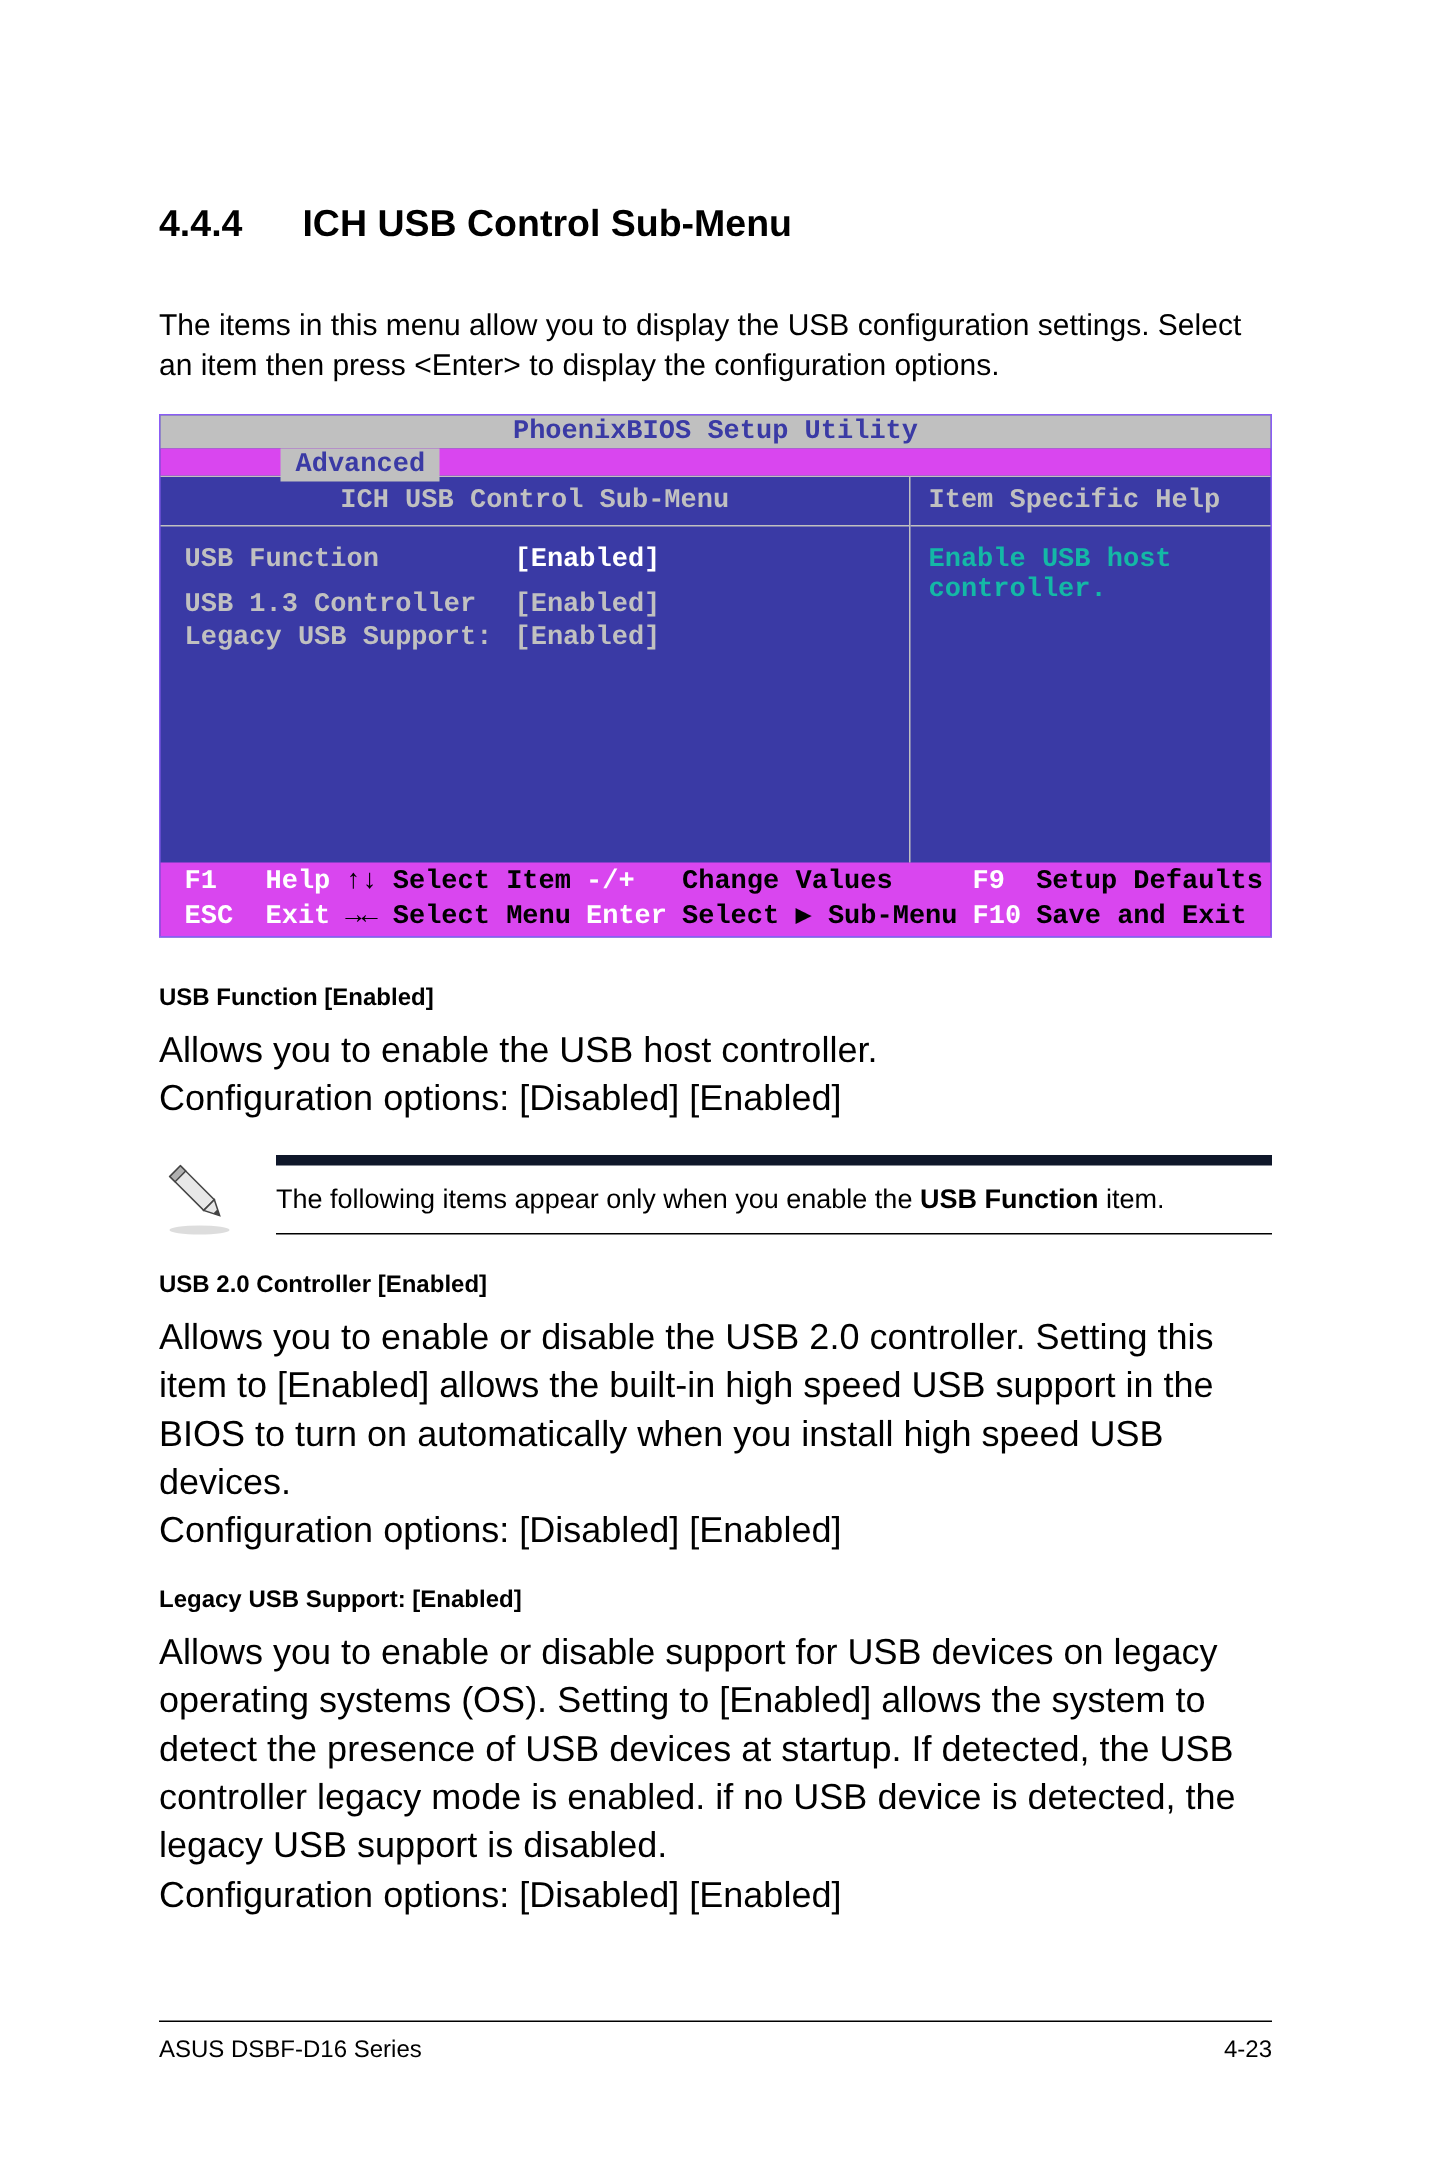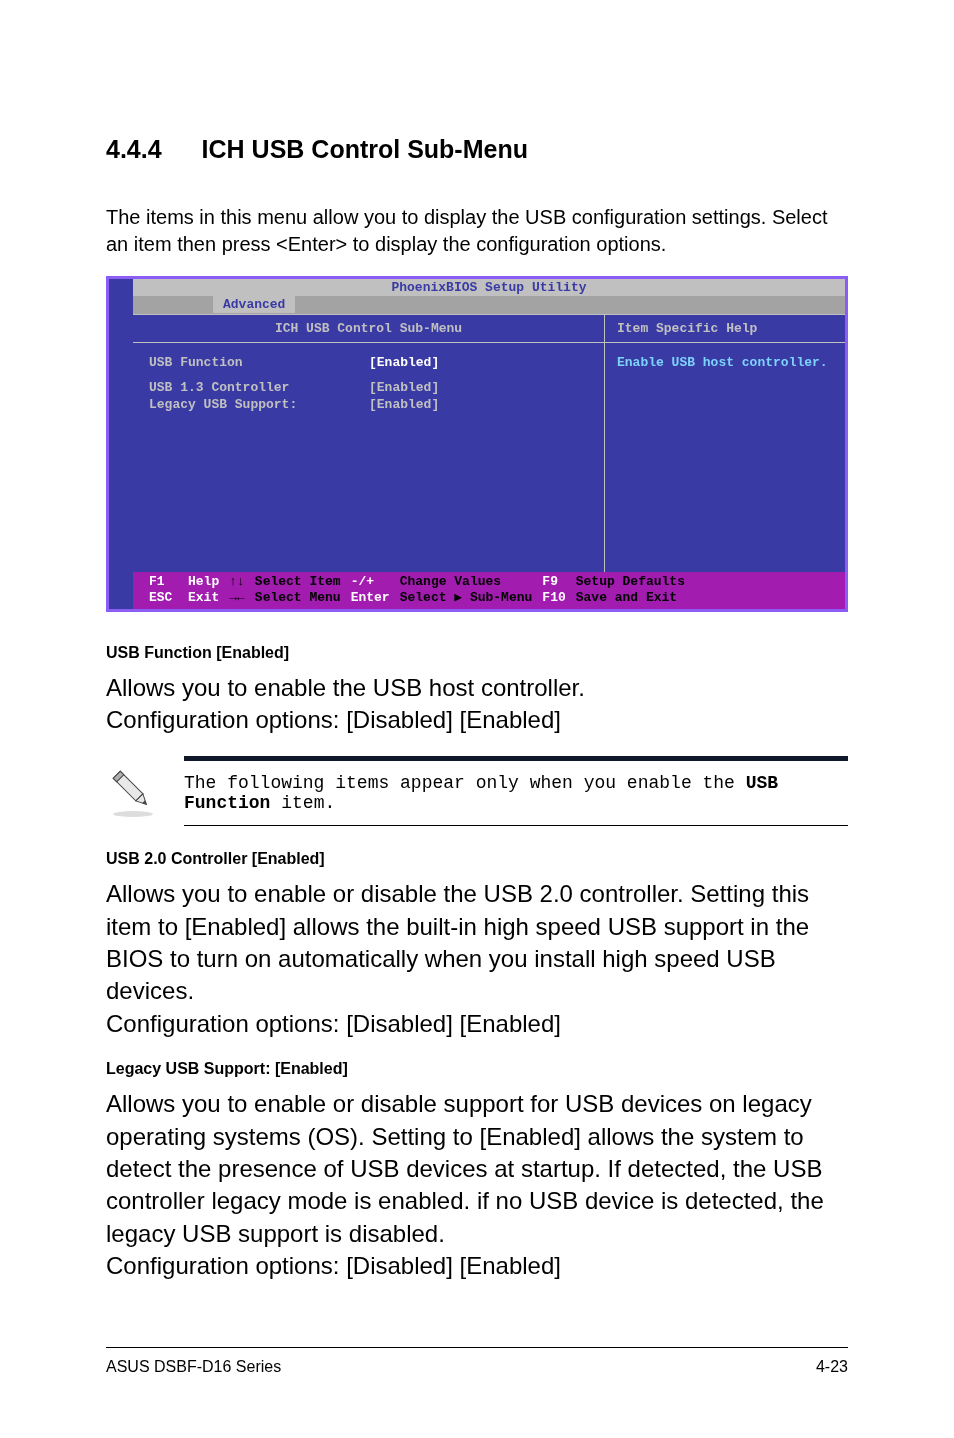--- a/index.html
+++ b/index.html
@@ -26,34 +26,33 @@
     .body-text {
       font-size: 20px;
       line-height: 1.35;
       margin-bottom: 18px;
       margin-top: 40px;
     }
     .bios-box {
       background: #3a3aa5;
       color: #fff;
       font-family: "Courier New", monospace;
-      font-size: 13px;
+      font-size: 18px;
       font-weight: bold;
       margin-bottom: 32px;
-      border: 3px solid #8b5cf6;
-      padding-left: 24px;
+      border: 1px solid #8b5cf6;
     }
     .bios-title-row {
       background: #c0c0c0;
       color: #3a3aa5;
       text-align: center;
       padding: 1px 0;
     }
     .bios-tab-row {
-      background: #a3a3a3;
+      background: #d946ef;
       padding: 0;
       position: relative;
       height: 18px;
     }
     .bios-tab {
       display: inline-block;
       background: #c0c0c0;
       color: #3a3aa5;
       padding: 1px 10px;
       margin-left: 80px;
@@ -88,24 +87,24 @@
       width: 240px;
       padding: 0;
     }
     .bios-right-header {
       border-bottom: 1px solid #c0c0c0;
       padding: 6px 12px;
       color: #c0c0c0;
     }
     .bios-right-body {
       padding: 12px 12px;
-      color: #7dd3fc;
+      color: #14b8a6;
     }
     .bios-footer {
-      background: #a21caf;
+      background: #d946ef;
       color: #fff;
       padding: 2px 16px;
       display: flex;
       gap: 10px;
       line-height: 1.25;
       font-weight: bold;
     }
     .bios-footer .col { white-space: pre; }
     .bios-footer .dim { color: #000; }
     .sub-heading {
@@ -124,26 +123,25 @@
       align-items: center;
       margin: 8px 0 24px 0;
       gap: 24px;
     }
     .note-icon {
       width: 54px;
       height: 54px;
       flex-shrink: 0;
     }
     .note-text {
-      border-top: 5px solid #0f172a;
+      border-top: 7px solid #0f172a;
       border-bottom: 1px solid #000;
       padding: 12px 0;
       font-size: 18px;
       flex: 1;
-      font-family: Liberation Mono, monospace;
     }
     .note-text b { font-weight: bold; }
     .page-footer {
       position: absolute;
       bottom: 62px;
       left: 106px;
       right: 106px;
       border-top: 1px solid #000;
       padding-top: 10px;
       display: flex;

